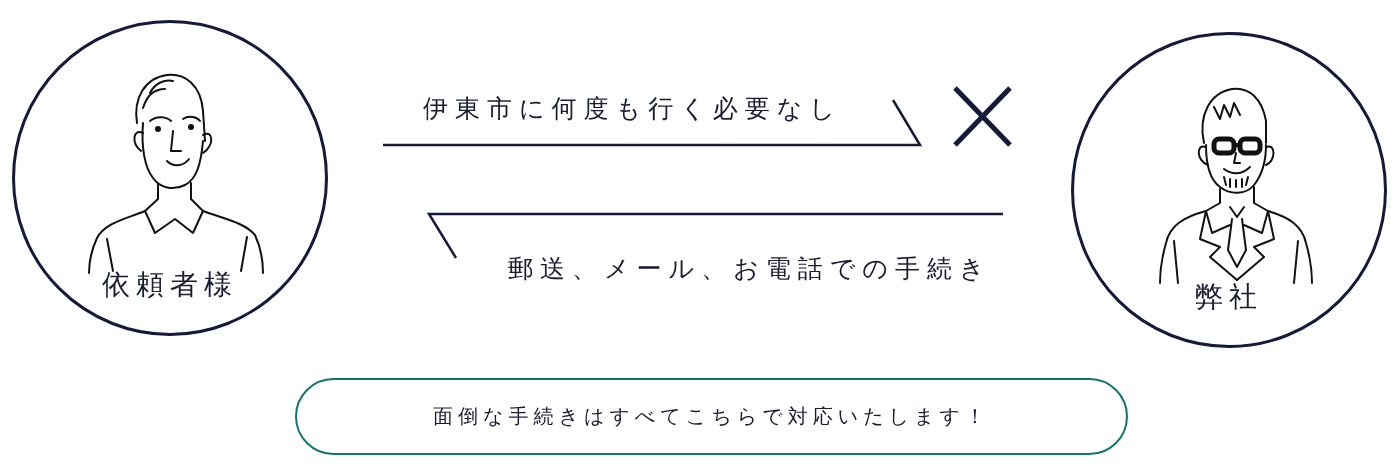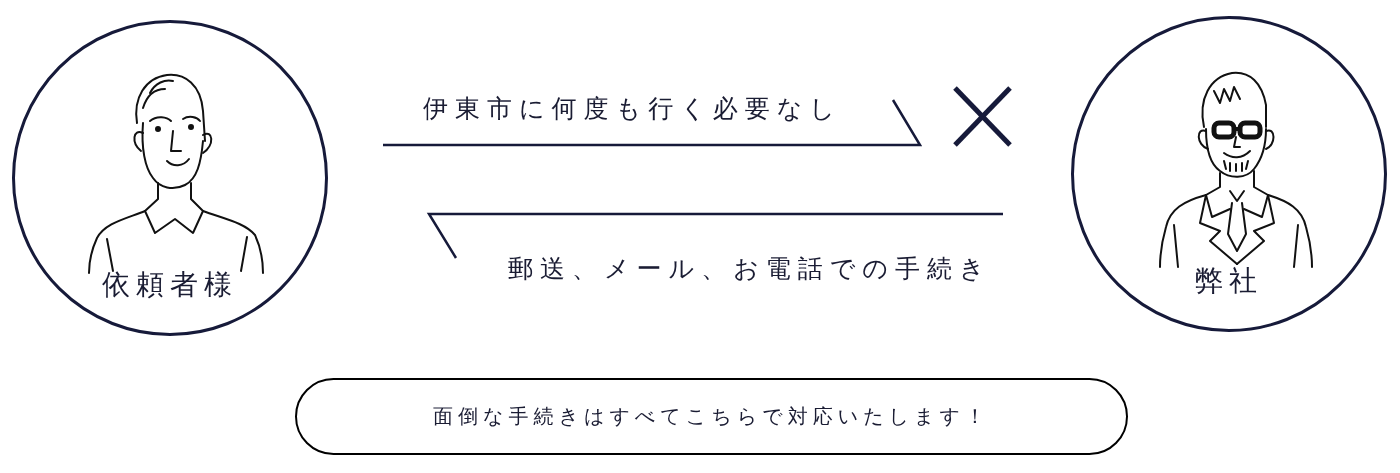--- a/index.html
+++ b/index.html
@@ -5,21 +5,21 @@
   html, body { margin: 0; padding: 0; background: #ffffff; }
   body { width: 1400px; height: 473px; position: relative; overflow: hidden;
          font-family: "DejaVu Sans", sans-serif; color: #1a1c33; }
   .circle { position: absolute; width: 316px; height: 316px; border: 3px solid #161a3a;
             border-radius: 50%; box-sizing: border-box; }
   .circle-label { position: absolute; left: 0; right: 0; text-align: center;
                   font-size: 28px; letter-spacing: 6px; top: 243px; }
   .person { position: absolute; left: 0; top: 0; }
   .msg { position: absolute; font-size: 25px; letter-spacing: 7px; white-space: nowrap; }
   .pill { position: absolute; left: 295px; top: 378px; width: 833px; height: 77px;
-          border: 2px solid #000000; border-radius: 40px; box-sizing: border-box;
+          border: 2px solid #0f766e; border-radius: 40px; box-sizing: border-box;
           display: flex; align-items: center; justify-content: center;
           font-size: 20px; letter-spacing: 5px; }
   svg.lines { position: absolute; left: 0; top: 0; }
 </style>
 </head>
 <body>
 
 <svg class="lines" width="1400" height="473">
 
   <polyline points="383,145 920,145 893,100" fill="none" stroke="#161a3a" stroke-width="2.5"></polyline>
@@ -55,21 +55,21 @@
     <path d="M143,160 L143,176 L130,188 L140,210 L160,196 L178,210 L188,188 L176,176 L176,160"></path>
 
     <path d="M130,188 C110,196 90,200 82,215 C76,228 74,238 74,250"></path>
     <path d="M188,188 C210,196 230,200 240,212 C246,225 248,238 248,250"></path>
     <path d="M92,216 L98,248"></path>
     <path d="M232,214 L226,248"></path>
   </svg>
   <div class="circle-label">依頼者様</div>
 </div>
 
-<div class="circle" style="left:1071px; top:16px;">
+<div class="circle" style="left:1071px; top:32px;">
   <svg class="person" width="310" height="310" fill="none" stroke="#111" stroke-width="2" stroke-linecap="round" stroke-linejoin="round">
 
     <path d="M130,108 C124,80 136,58 158,54 C176,52 188,64 192,86 L192,108"></path>
     <path d="M140,72 L146,84 L150,70 L156,82 L160,68 L166,80"></path>
 
     <path d="M132,110 C132,130 136,145 146,152 C156,160 172,160 180,150 C188,140 192,128 192,110"></path>
 
     <path d="M132,112 C122,108 122,126 134,130"></path>
     <path d="M192,112 C202,108 202,126 192,130"></path>
 

